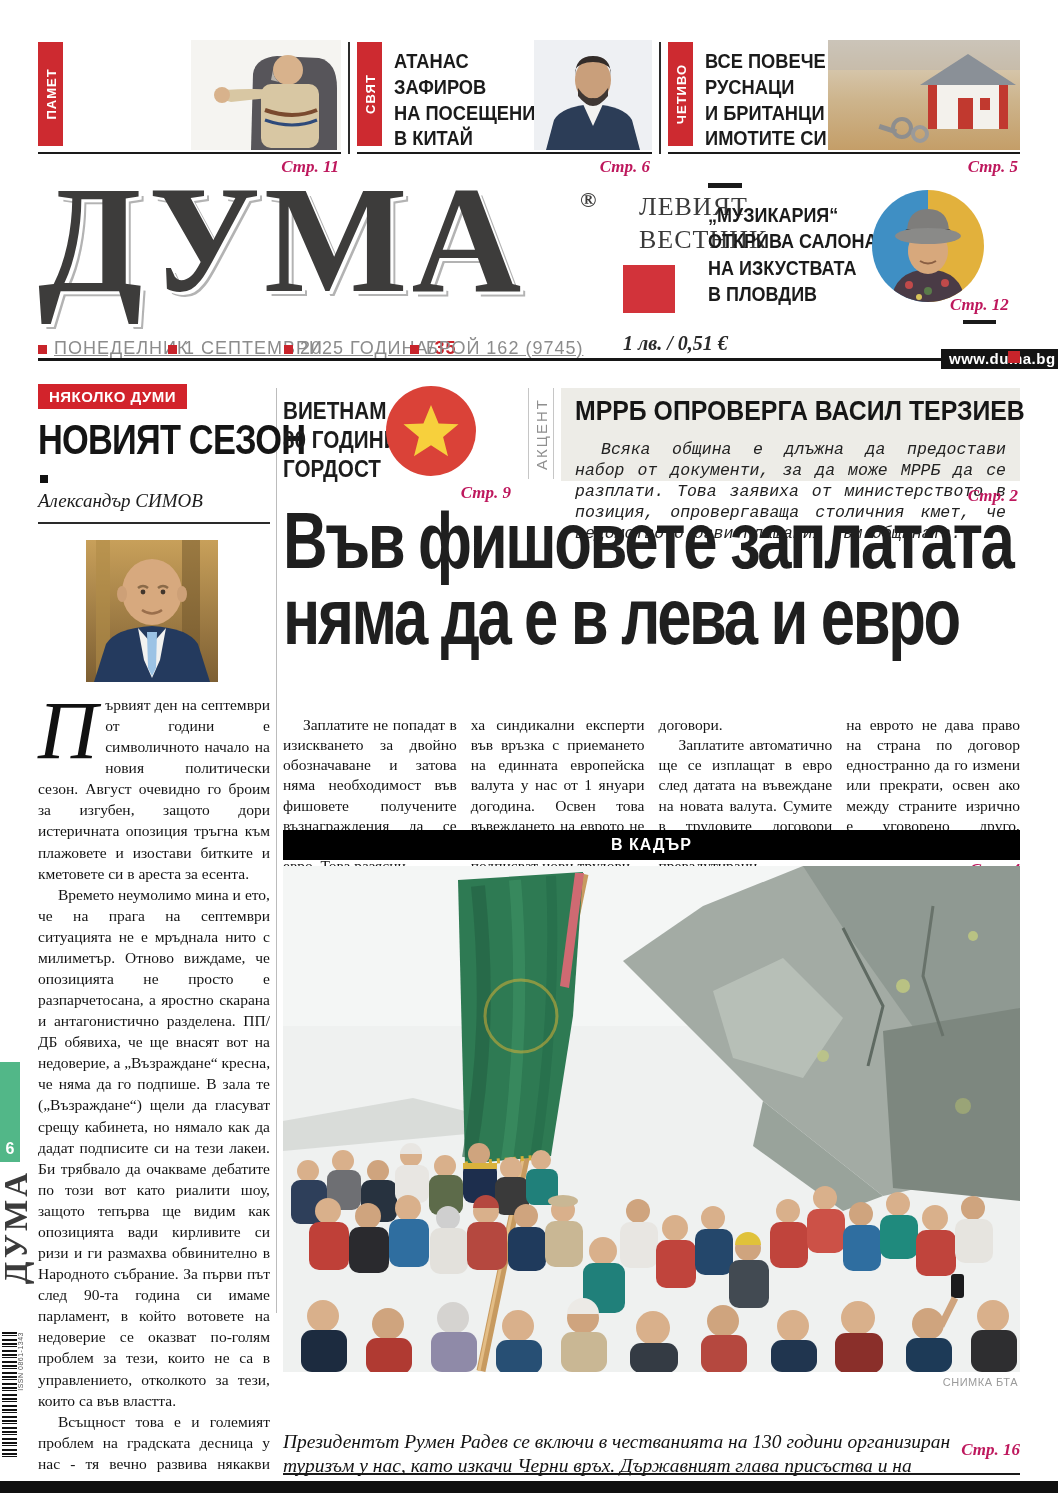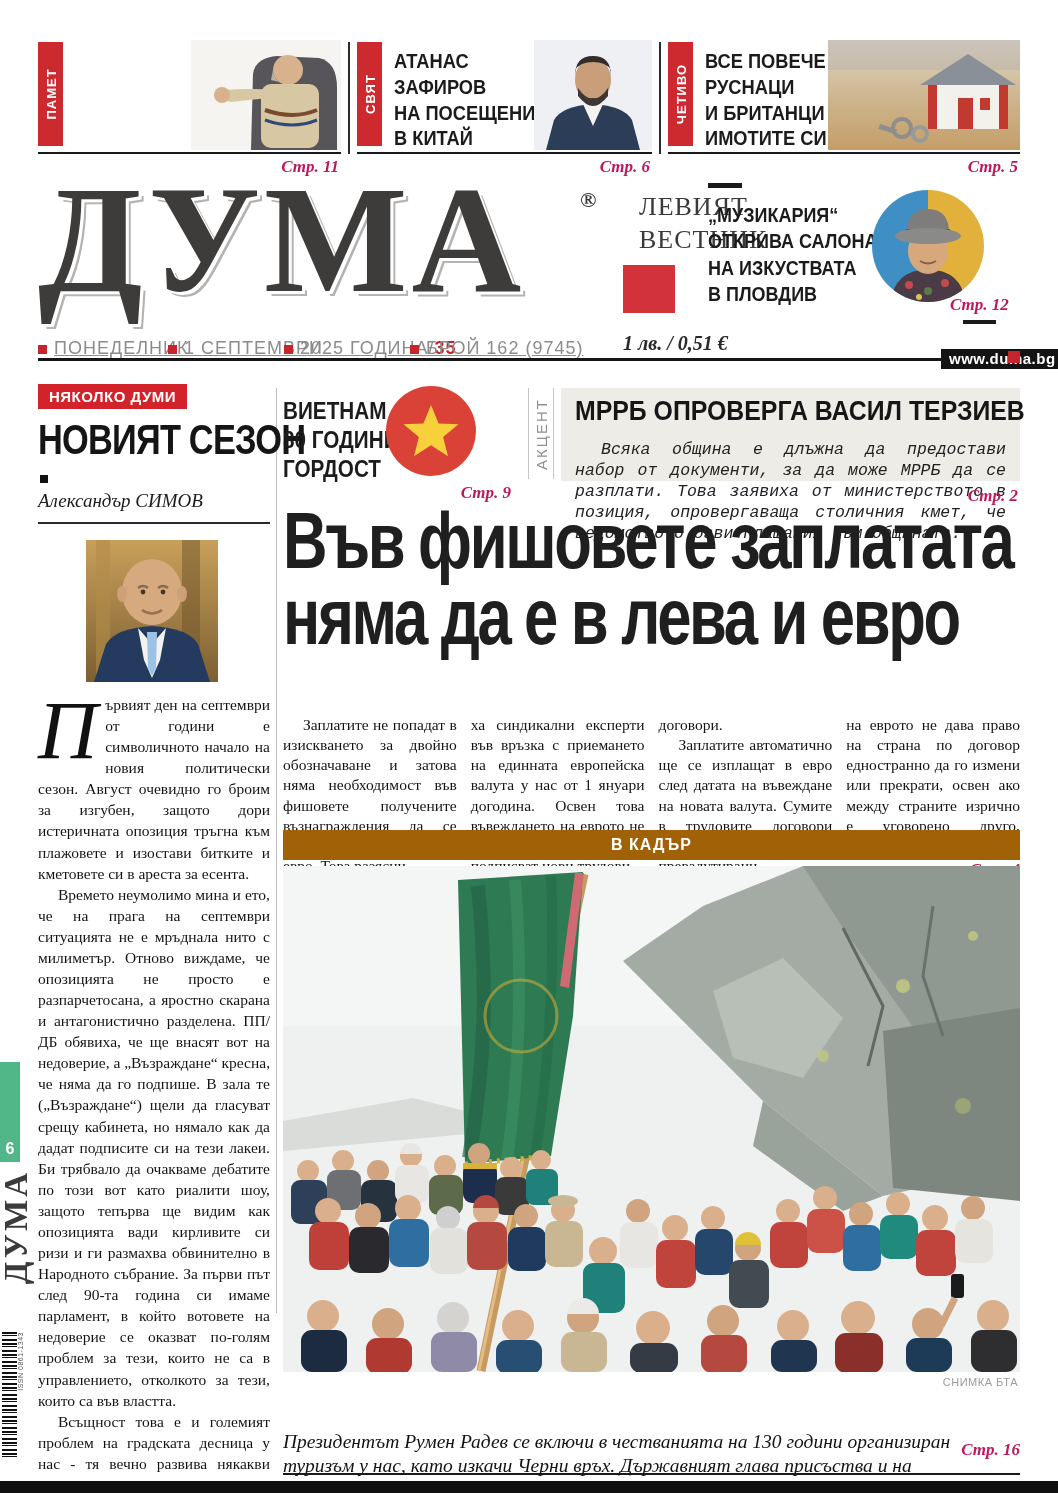--- a/index.html
+++ b/index.html
@@ -105,21 +105,21 @@
   .lead-h div { font-weight:bold; font-size:79px; line-height:.96; letter-spacing:-3px;
     transform:scaleX(.78); transform-origin:0 50%; white-space:nowrap; }
   .lead-sub { position:absolute; left:2px; top:277px; font-size:25px; line-height:1.27; color:#3c3c3c; }
   .lead-sub div { white-space:nowrap; }
   .lead-cols { position:absolute; left:0; top:330px; width:737px; display:flex; gap:14px; }
   .col { width:174px; font-family:"Liberation Serif", serif; font-size:15.5px; line-height:1.3;
     text-align:justify; color:#141414; }
   .col p { margin:0; }
   .col p.ind { text-indent:20px; }
   .col .colpage { text-align:right; margin-top:3px; }
-  .kadar { position:absolute; left:0; top:445px; width:737px; height:30px; background:#a16207; color:#fff;
+  .kadar { position:absolute; left:0; top:445px; width:737px; height:30px; background:#000000; color:#fff;
     text-align:center; font-weight:bold; font-size:16px; line-height:30px; letter-spacing:1px; }
   .photo { position:absolute; left:0; top:481px; width:737px; height:506px; background:#e9ebea; }
   .credit { position:absolute; right:2px; top:991px; font-size:11px; color:#9b9b9b; letter-spacing:.5px; }
   .caption { position:absolute; left:0; top:1045px; width:706px; font-family:"Liberation Serif", serif;
     font-style:italic; font-size:19.5px; line-height:1.22; color:#131313; }
   .caption-page { position:absolute; right:0; top:1055px; }
   .bottom-rule { position:absolute; left:0; top:1088px; width:737px; height:2px; background:#1a1a1a; }
   .footer-bar { position:absolute; left:0; bottom:0; width:100%; height:12px; background:#101010; }
 </style>
 </head>

